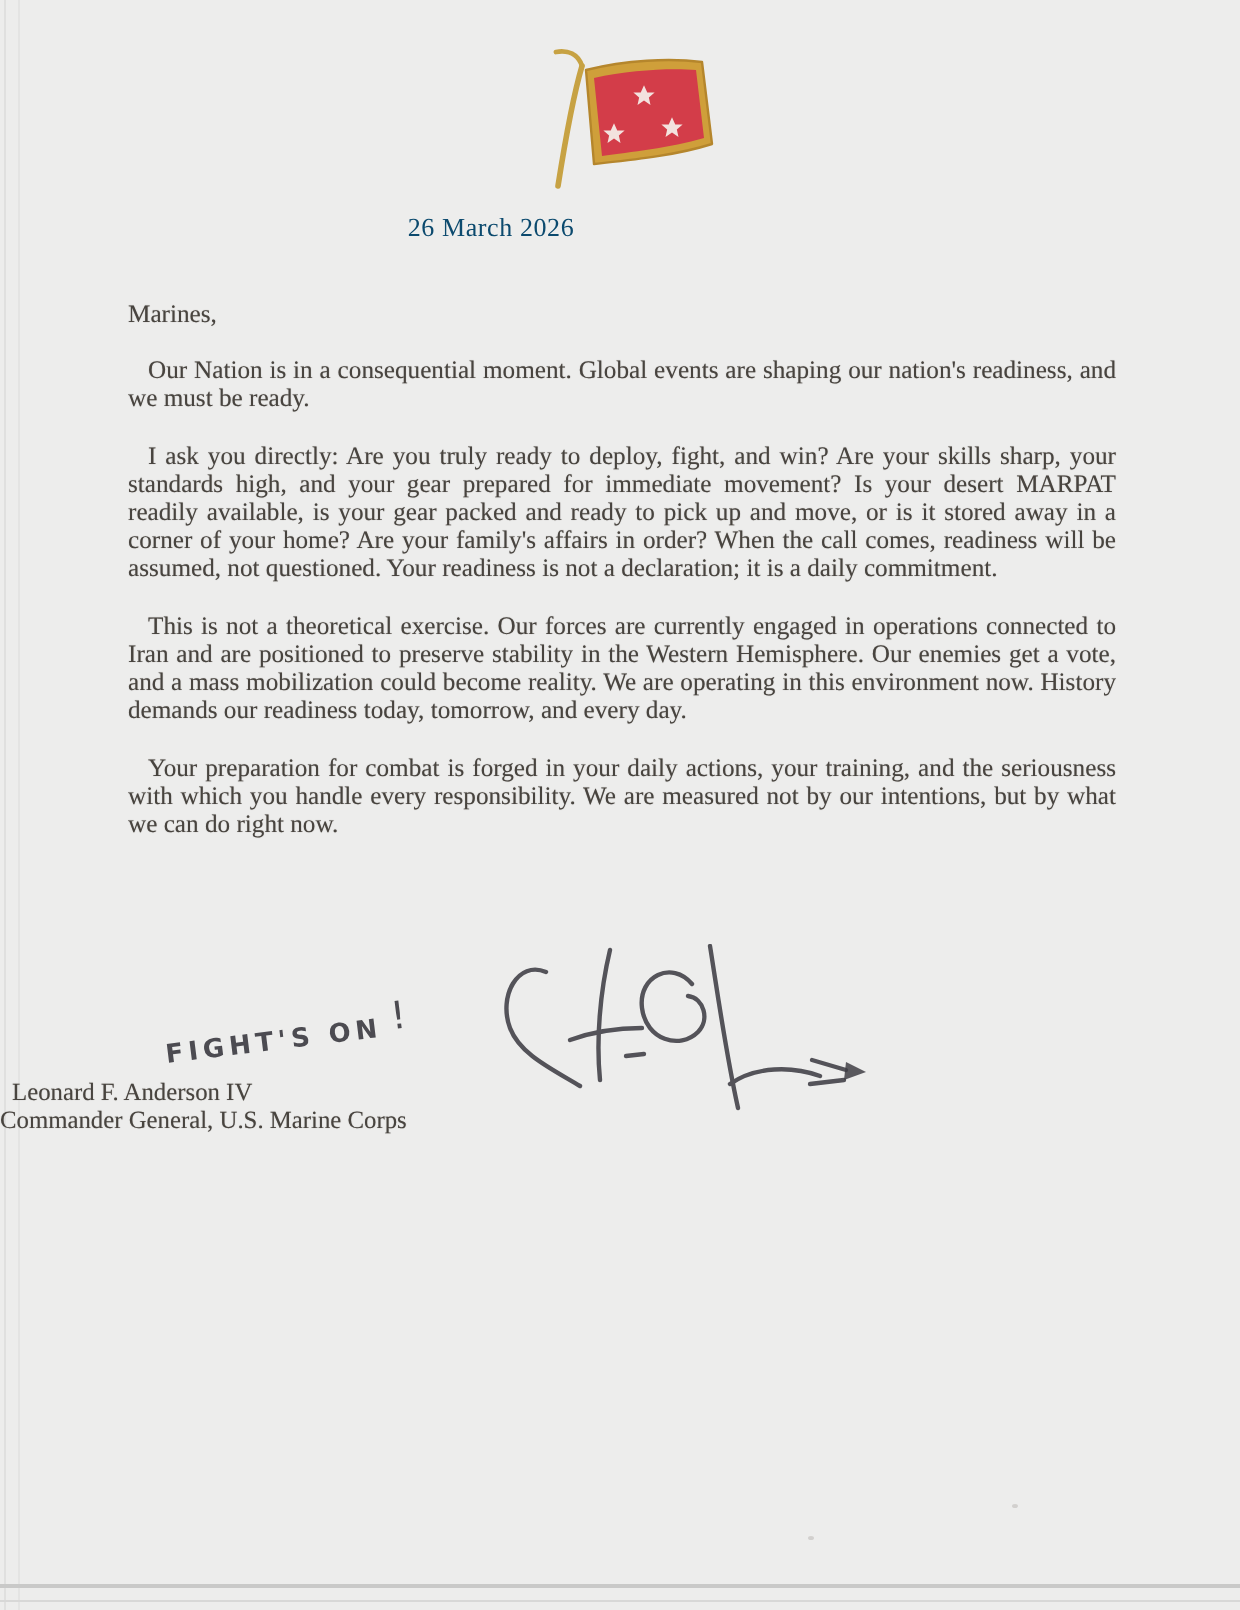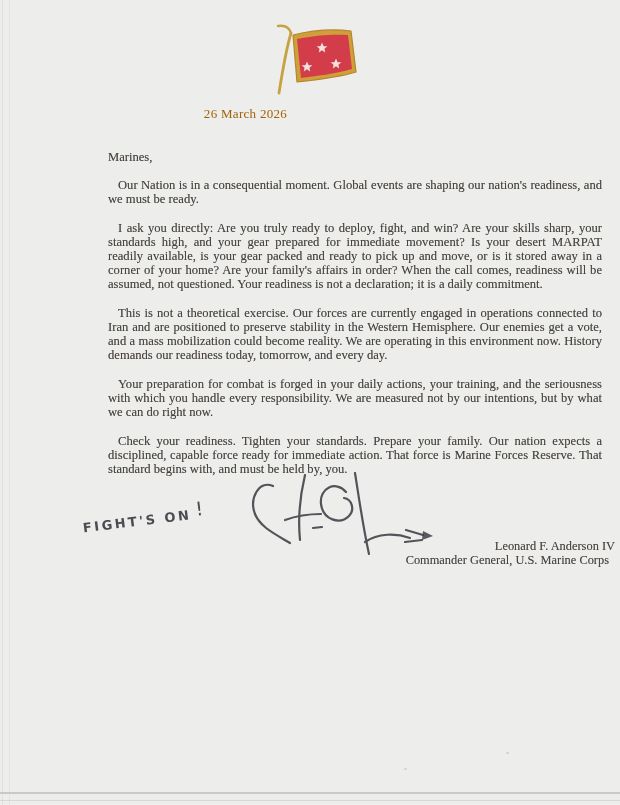--- a/index.html
+++ b/index.html
@@ -20,31 +20,30 @@
   .edge-left-2 { position:absolute; left:9px; top:0; width:1px; height:805px; background:#e4e4e3; }
   .edge-bottom-1 { position:absolute; left:0; top:792px; width:620px; height:2px; background:#c9c9c8; }
   .edge-bottom-2 { position:absolute; left:0; top:800px; width:620px; height:1px; background:#d8d8d7; }
   .scan-speck { position:absolute; width:3px; height:2px; background:#d2d0ce; border-radius:50%; }
 
   .flag-wrap { position:absolute; left:263px; top:22px; width:100px; height:74px; }
 
   .date-line {
     position:absolute; top:106px; left:0; width:491px;
     text-align:center;
-    font-size:13px; color:#a16207;
+    font-size:13px; color:#0c4a6e;
     letter-spacing:0.3px;
   }
 
   .letter-body {
     position:absolute; left:64px; top:150px; width:494px;
     font-size:12.6px; line-height:14px;
     color:#48443f;
     text-align:justify;
     text-shadow: 0 0 0.5px rgba(70,64,58,0.45);
-    margin-left: 44px;
   }
   .salutation { margin:0 0 14px 0; }
   .letter-body p { margin:0 0 15px 0; text-indent:10px; }
 
   .handwritten-note {
     position:absolute; left:82px; top:504px;
     transform:rotate(-7deg);
     font-family:"DejaVu Sans", sans-serif;
     font-size:13px; font-weight:600;
     letter-spacing:2.5px;
@@ -52,21 +51,21 @@
     white-space:nowrap;
   }
   .handwritten-note .exclaim {
     font-size:19px; vertical-align:3px; margin-left:5px; font-weight:500;
   }
 
   .signature-wrap { position:absolute; left:243px; top:472px; width:200px; height:85px; }
 
   .sig-block {
     position:absolute; top:540px; left:0; width:609px;
-    text-align:right;
+    text-align:left;
     font-size:12.4px; line-height:13.8px;
     color:#48443f;
     text-shadow: 0 0 0.5px rgba(70,64,58,0.4);
   }
   .sig-name { transform:translateX(6px); }
 </style>
 </head>
 <body>
 
 <div class="scan-page">
@@ -97,21 +96,20 @@
   </div>
 
   <div class="date-line">26 March 2026</div>
 
   <div class="letter-body">
     <div class="salutation">Marines,</div>
     <p>Our Nation is in a consequential moment. Global events are shaping our nation's readiness, and we must be ready.</p>
     <p>I ask you directly: Are you truly ready to deploy, fight, and win? Are your skills sharp, your standards high, and your gear prepared for immediate movement? Is your desert MARPAT readily available, is your gear packed and ready to pick up and move, or is it stored away in a corner of your home?  Are your family's affairs in order?  When the call comes, readiness will be assumed, not questioned.  Your readiness is not a declaration; it is a daily commitment.</p>
     <p>This is not a theoretical exercise. Our forces are currently engaged in operations connected to Iran and are positioned to preserve stability in the Western Hemisphere. Our enemies get a vote, and a mass mobilization could become reality. We are operating in this environment now. History demands our readiness today, tomorrow, and every day.</p>
     <p>Your preparation for combat is forged in your daily actions, your training, and the seriousness with which you handle every responsibility. We are measured not by our intentions, but by what we can do right now.</p>
-    <p>Check your readiness. Tighten your standards. Prepare your family. Our nation expects a disciplined, capable force ready for immediate action. That force is Marine Forces Reserve. That standard begins with, and must be held by, you.</p>
   </div>
 
   <div class="handwritten-note">
     <span>FIGHT'S ON</span><span class="exclaim">!</span>
   </div>
 
   <div class="signature-wrap">
     <svg width="200" height="85" viewBox="0 0 200 85" xmlns="http://www.w3.org/2000/svg">
       <g fill="none" stroke="#3f3e45" stroke-width="2.2" stroke-linecap="round" opacity="0.88">
         <path d="M30,14 C16,8 6,26 12,42 C17,55 32,62 47,71"></path>

